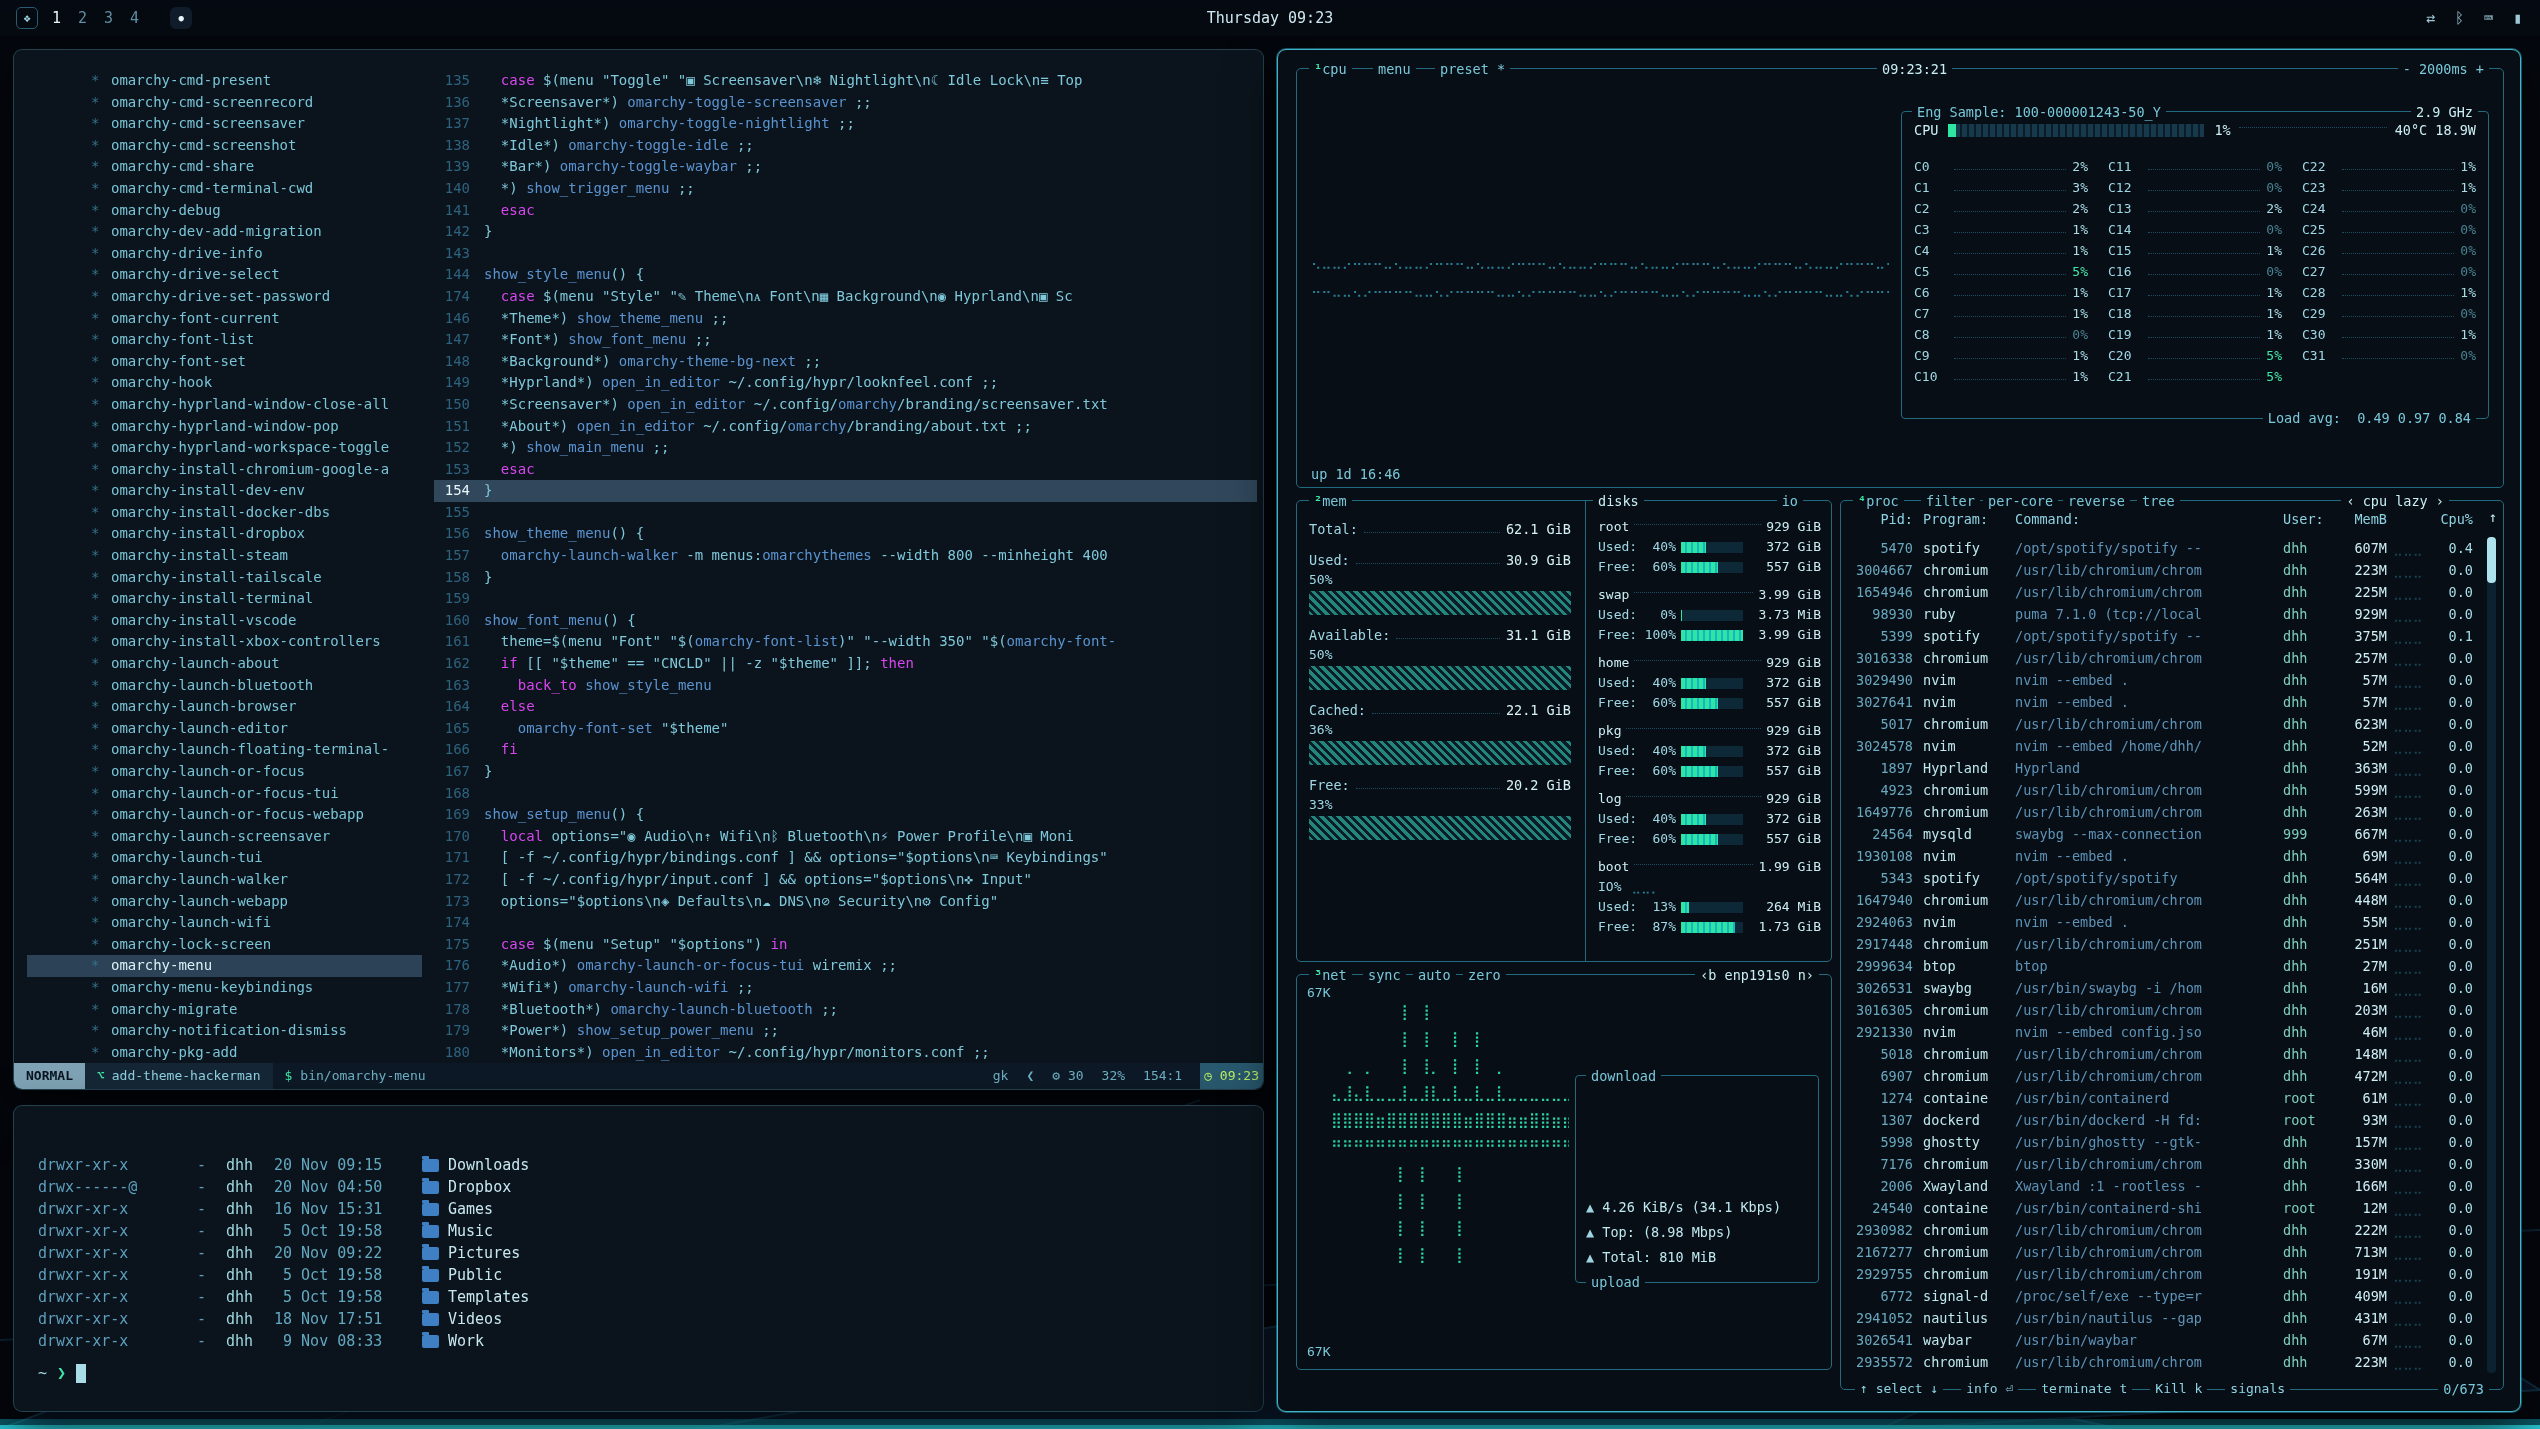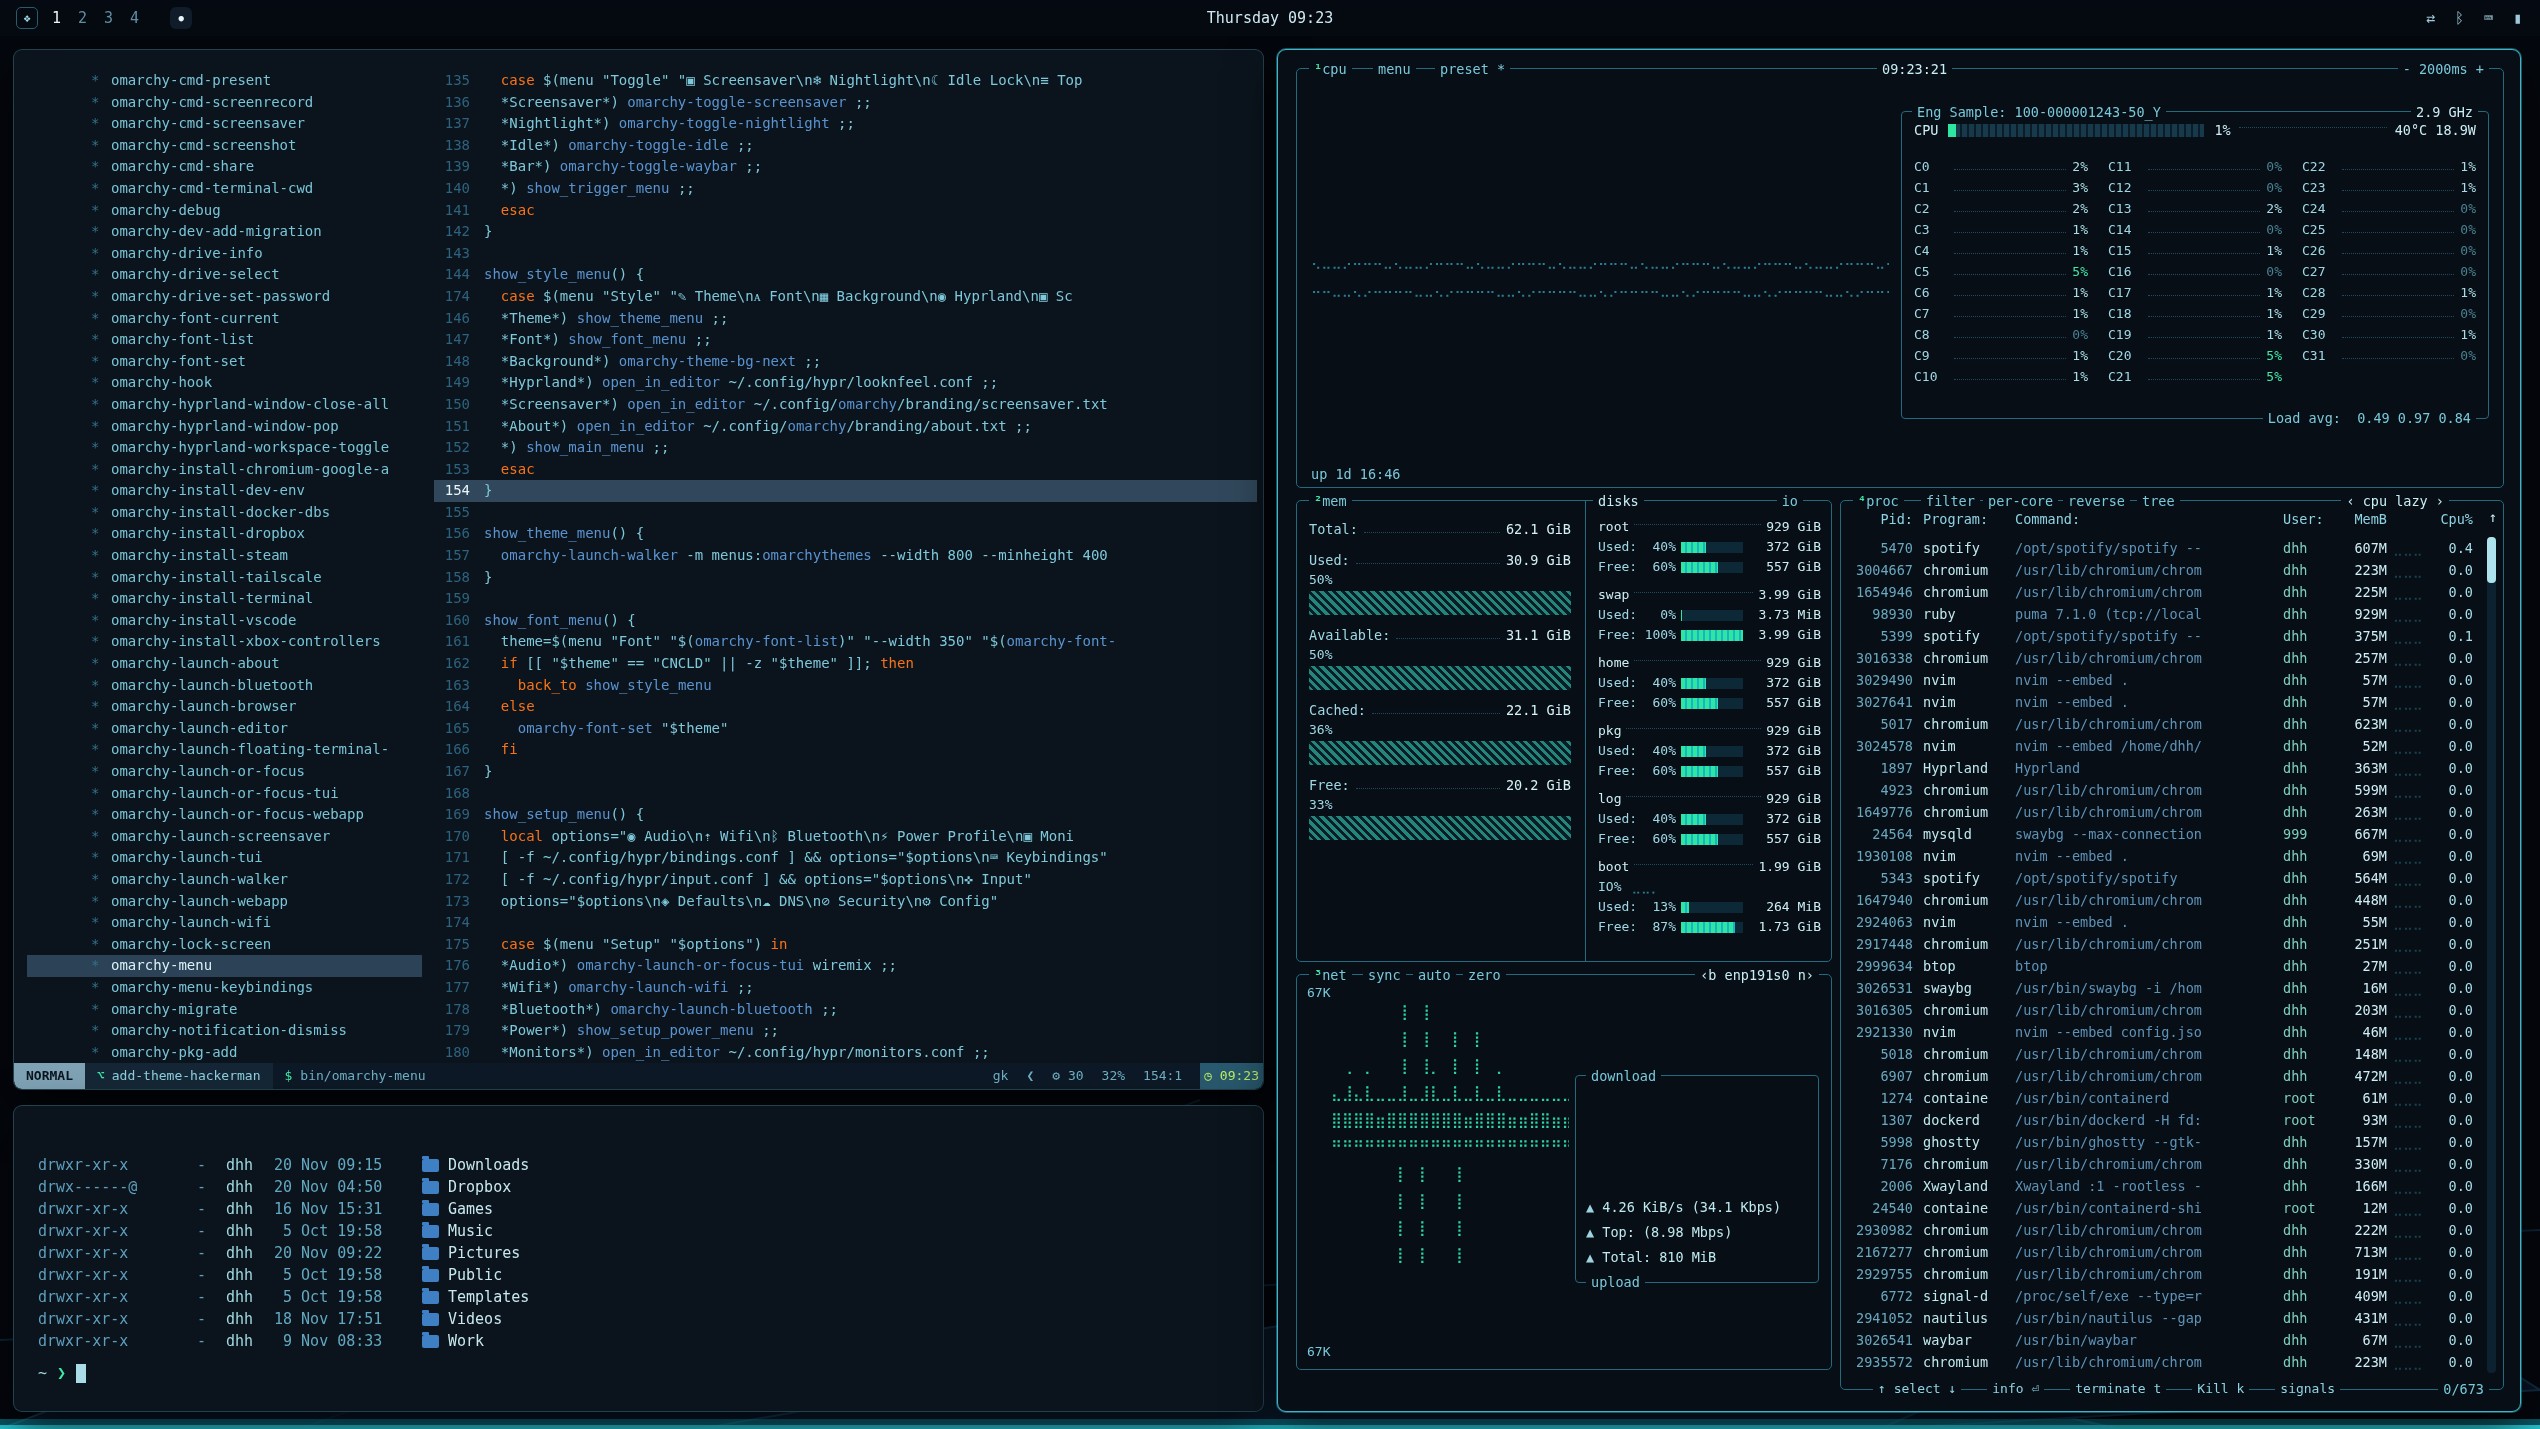--- a/index.html
+++ b/index.html
@@ -27,21 +27,21 @@
   #tree{position:absolute;left:13px;top:20px;width:395px}
   .trow{height:21.6px;line-height:21.6px;font-size:14px;color:#79c4d6;position:relative;padding-left:84px;white-space:nowrap;overflow:hidden}
   .trow .star{position:absolute;left:64px;color:#35708a}
   .trow.act{background:#2b4257;color:#dcf1f7}
   #code{position:absolute;left:420px;top:20px;right:6px}
   .crow{display:flex;height:21.6px;line-height:21.6px;font-size:14px;white-space:pre;overflow:hidden}
   .crow .ln{width:50px;text-align:right;padding-right:14px;color:#2d637e;flex:0 0 auto}
   .crow .ct{color:#7ec8da}
   .crow.cur{background:#31485c}
   .crow.cur .ln{color:#e8f6fa}
-  .kw{color:#f97316}
+  .kw{color:#d946ef}
   .fn{color:#5a93cf}
   #estatus{position:absolute;left:0;right:0;bottom:0;height:26px;background:#0d1926;display:flex;font-size:13px;z-index:2}
   .mode{background:#7fa3b5;color:#0a1520;font-weight:bold;padding:0 12px;line-height:26px;border-radius:0 0 0 8px}
   .branch{background:#152736;padding:0 12px;color:#8fd0de;line-height:26px;white-space:pre}
   .bicon{color:#3fe8a8;margin-right:7px}
   .fname2{padding:0 12px;color:#6fb0c4;line-height:26px}
   .dollar{color:#3fe8a8;margin-right:8px}
   .spacer{flex:1}
   .sseg{color:#6fb0c4;line-height:26px;margin-right:18px;white-space:pre}
   .stime{background:#2a5a70;color:#bef264;padding:0 4px;line-height:26px;border-radius:0 0 8px 0;white-space:pre}
@@ -111,21 +111,21 @@
   .c-prog{width:92px;color:#bfe9ef;flex:0 0 auto}
   .c-cmd{flex:1;color:#5e93b8;overflow:hidden}
   .c-usr{width:50px;color:#7fcfc0;flex:0 0 auto}
   .c-mem{width:54px;text-align:right;color:#cfeef5;flex:0 0 auto}
   .c-g{width:42px;color:#17424f;padding-left:6px;flex:0 0 auto}
   .c-cpu{width:44px;text-align:right;color:#a8dde8;flex:0 0 auto}
   #prochead .c-pid,#prochead .c-prog,#prochead .c-cmd,#prochead .c-usr,#prochead .c-mem,#prochead .c-cpu{color:#8fd3e3}
   .pscroll{position:absolute;right:7px;top:36px;bottom:16px;width:9px;background:#0c2230;border-radius:4px}
   .pthumb{position:absolute;top:0;left:0;right:0;height:46px;background:#aee3ee;border-radius:4px}
   .sortarrow{position:absolute;right:6px;top:8px;color:#c8eef4;font-size:14px}
-  #pfoot{position:absolute;left:32px;bottom:-10px;height:20px;display:flex;gap:26px;z-index:2}
+  #pfoot{position:absolute;left:14px;bottom:-10px;height:20px;display:flex;gap:18px;z-index:2}
   .chipf{height:20px;line-height:20px;background:#070e16;padding:0 5px;font-size:13px;color:#8fd3e3;white-space:pre}
   #pcount{right:14px;left:auto}
   .grow,.grow2{white-space:nowrap;overflow:hidden}
 </style>
 </head>
 <body>
 
 <div id="wallpaper">
   <svg width="2540" height="1429" xmlns="http://www.w3.org/2000/svg">
     <rect width="2540" height="1429" fill="#04070d"></rect>

